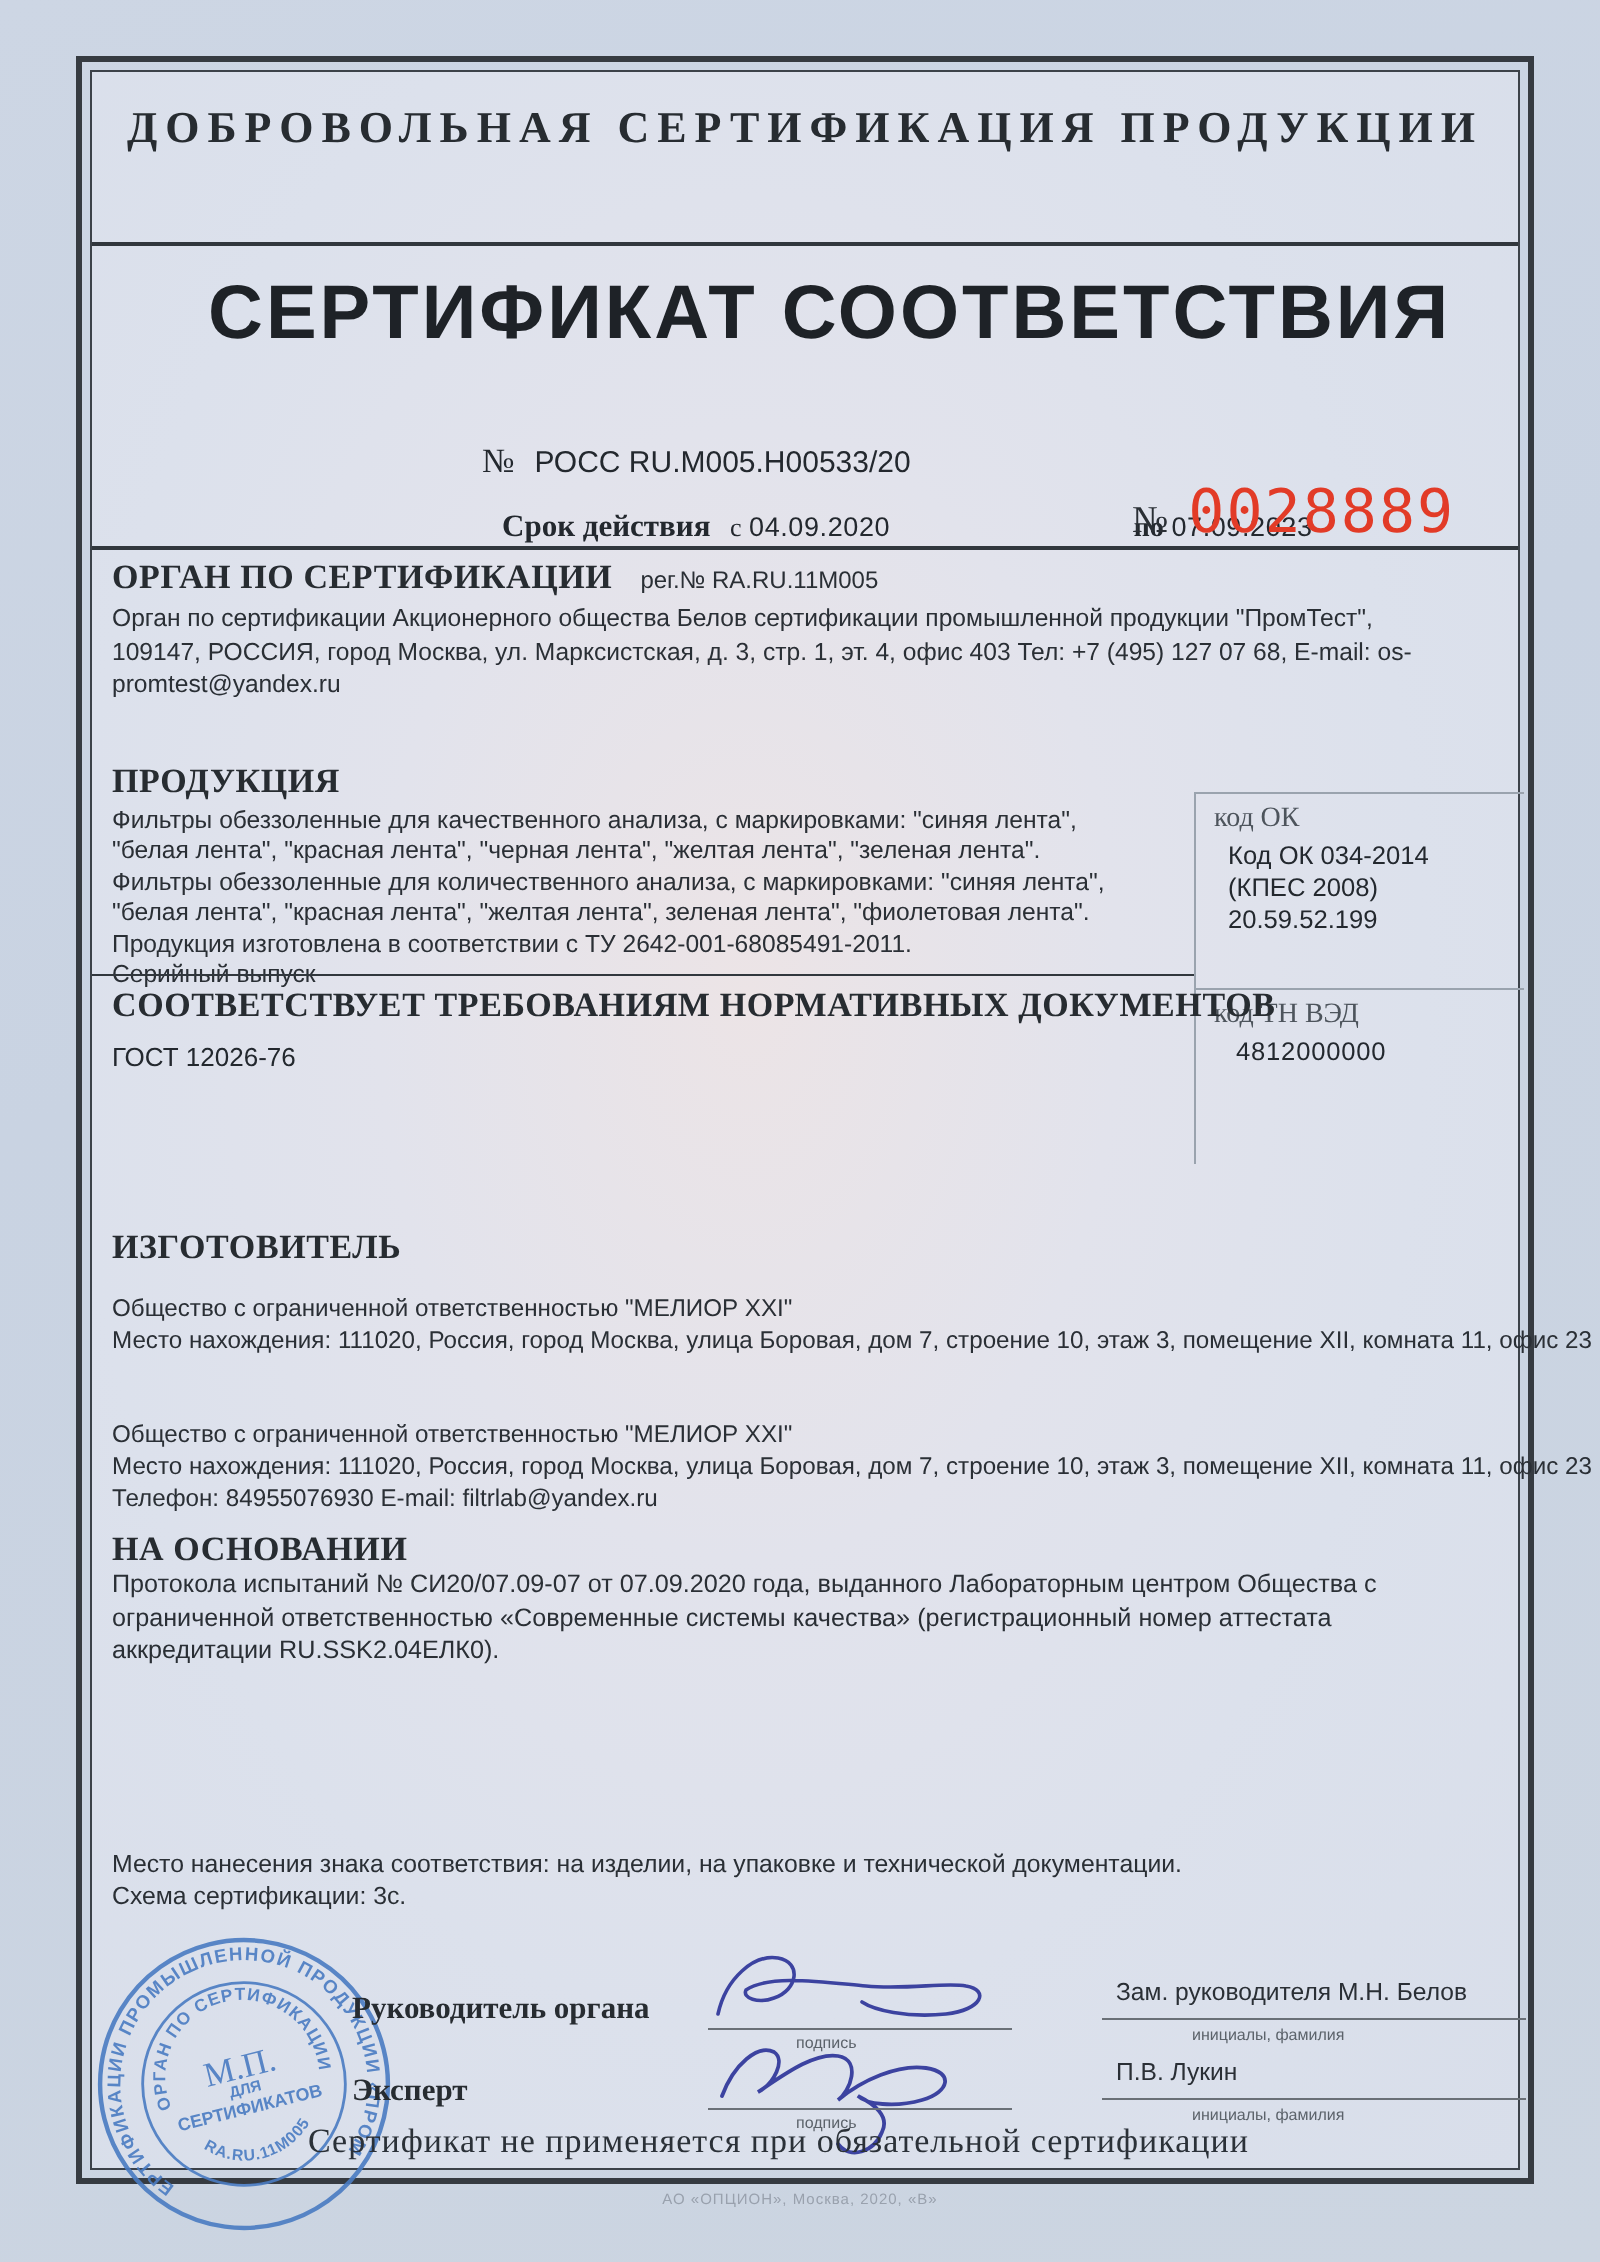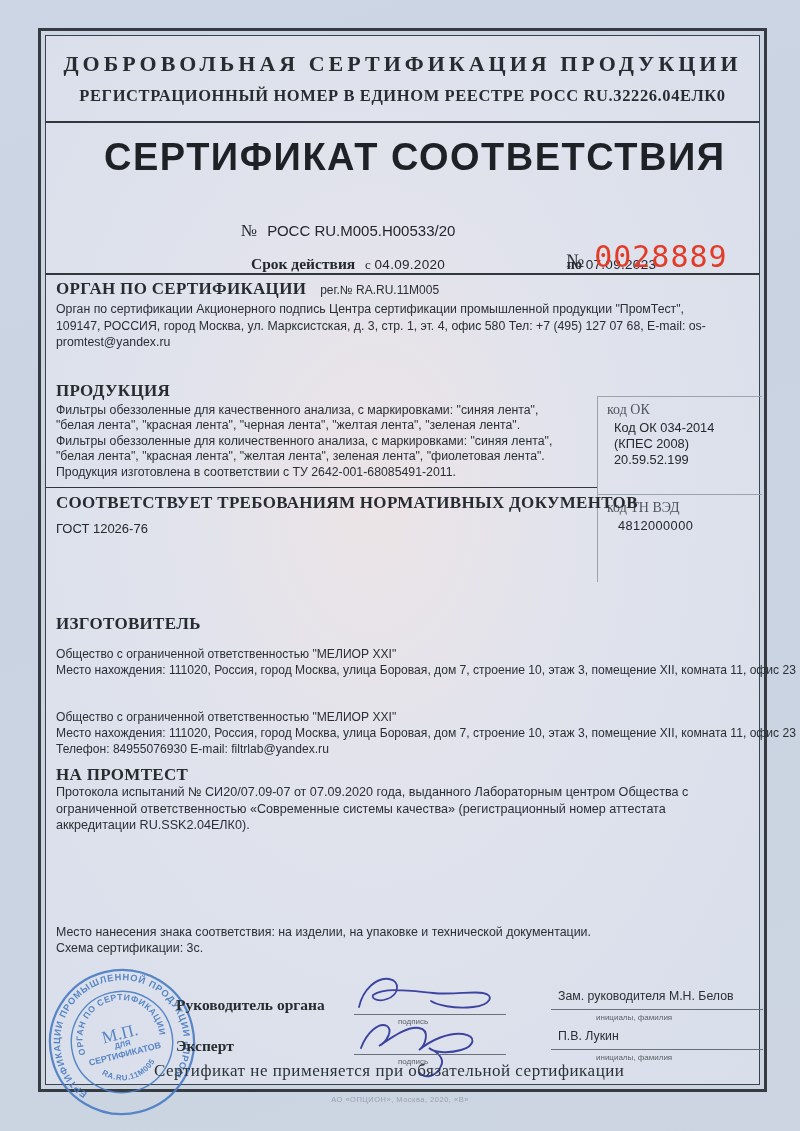--- a/index.html
+++ b/index.html
@@ -98,21 +98,20 @@
   .print-footer { position:absolute; left:0; top:1095px; width:100%; text-align:center; font-size:7.5px; color:#99a1ad; letter-spacing:0.5px; }
 </style>
 </head>
 <body>
 
 <div class="cert-outer">
   <div class="cert-inner">
 
     <div class="hdr-box">
       <div class="hdr-line1">ДОБРОВОЛЬНАЯ СЕРТИФИКАЦИЯ ПРОДУКЦИИ</div>
-      <div class="hdr-line2">РЕГИСТРАЦИОННЫЙ НОМЕР В ЕДИНОМ РЕЕСТРЕ РОСС RU.32226.04ЕЛК0</div>
     </div>
 
     <div class="doc-title">СЕРТИФИКАТ СООТВЕТСТВИЯ</div>
 
     <div class="row-certno">
       <span class="num-sign">№</span><span>РОСС RU.M005.H00533/20</span>
     </div>
 
     <div class="row-valid nowrap">
       <span class="lbl">Срок действия</span>
@@ -125,32 +124,33 @@
     <div class="blank-no">
       <span class="num-sign">№</span><span class="digits" style="color:#e23b27">0028889</span>
     </div>
 
     <div class="sep-1"></div>
 
     <div class="sec-head h-org">
       <span>ОРГАН ПО СЕРТИФИКАЦИИ</span><span class="reg-no">рег.№ RA.RU.11M005</span>
     </div>
     <div class="para p-org">
-        <div class="line">Орган по сертификации Акционерного подпись Центра сертификации промышленной продукции "ПромТест",</div>
-        <div class="line">109147, РОССИЯ, город Москва, ул. Марксистская, д. 3, стр. 1, эт. 4, офис 580 Тел: +7 (495) 127 07 68, E-mail: os-</div>
+        <div class="line">Орган по сертификации Акционерного общества Белов сертификации промышленной продукции "ПромТест",</div>
+        <div class="line">109147, РОССИЯ, город Москва, ул. Марксистская, д. 3, стр. 1, эт. 4, офис 403 Тел: +7 (495) 127 07 68, E-mail: os-</div>
         <div class="line">promtest@yandex.ru</div>
       </div>
 
     <div class="sec-head h-prod">ПРОДУКЦИЯ</div>
     <div class="para p-prod">
         <div class="line">Фильтры обеззоленные для качественного анализа, с маркировками: "синяя лента",</div>
         <div class="line">"белая лента", "красная лента", "черная лента", "желтая лента", "зеленая лента".</div>
         <div class="line">Фильтры обеззоленные для количественного анализа, с маркировками: "синяя лента",</div>
         <div class="line">"белая лента", "красная лента",  "желтая лента", зеленая лента", "фиолетовая лента".</div>
         <div class="line">Продукция изготовлена в соответствии с ТУ 2642-001-68085491-2011.</div>
+        <div class="line">Серийный выпуск</div>
       </div>
 
     <div class="sidebar">
       <div class="sb-label">код ОК</div>
       <div class="sb-lines">
           <div class="line">Код ОК 034-2014</div>
           <div class="line">(КПЕС 2008)</div>
           <div class="line">20.59.52.199</div>
         </div>
       <div class="sb-div"></div>
@@ -167,21 +167,21 @@
         <div class="line">Общество с ограниченной ответственностью "МЕЛИОР XXI"</div>
         <div class="line">Место нахождения: 111020, Россия, город Москва, улица Боровая, дом 7, строение 10, этаж 3, помещение XII, комната 11, офис 23</div>
       </div>
 
     <div class="para p-iss">
         <div class="line">Общество с ограниченной ответственностью "МЕЛИОР XXI"</div>
         <div class="line">Место нахождения: 111020, Россия, город Москва, улица Боровая, дом 7, строение 10, этаж 3, помещение XII, комната 11, офис 23</div>
         <div class="line">Телефон: 84955076930 E-mail: filtrlab@yandex.ru</div>
       </div>
 
-    <div class="sec-head h-bas">НА ПРОМТЕСТ</div>
+    <div class="sec-head h-bas">НА ОСНОВАНИИ</div>
     <div class="para p-bas">
         <div class="line">Протокола испытаний № СИ20/07.09-07 от 07.09.2020 года, выданного Лабораторным центром Общества с</div>
         <div class="line">ограниченной ответственностью «Современные системы качества» (регистрационный номер аттестата</div>
         <div class="line">аккредитации RU.SSK2.04ЕЛК0).</div>
       </div>
 
     <div class="para p-add">
         <div class="line">Место нанесения знака соответствия: на изделии, на упаковке и технической документации.</div>
         <div class="line">Схема сертификации: 3с.</div>
       </div>

